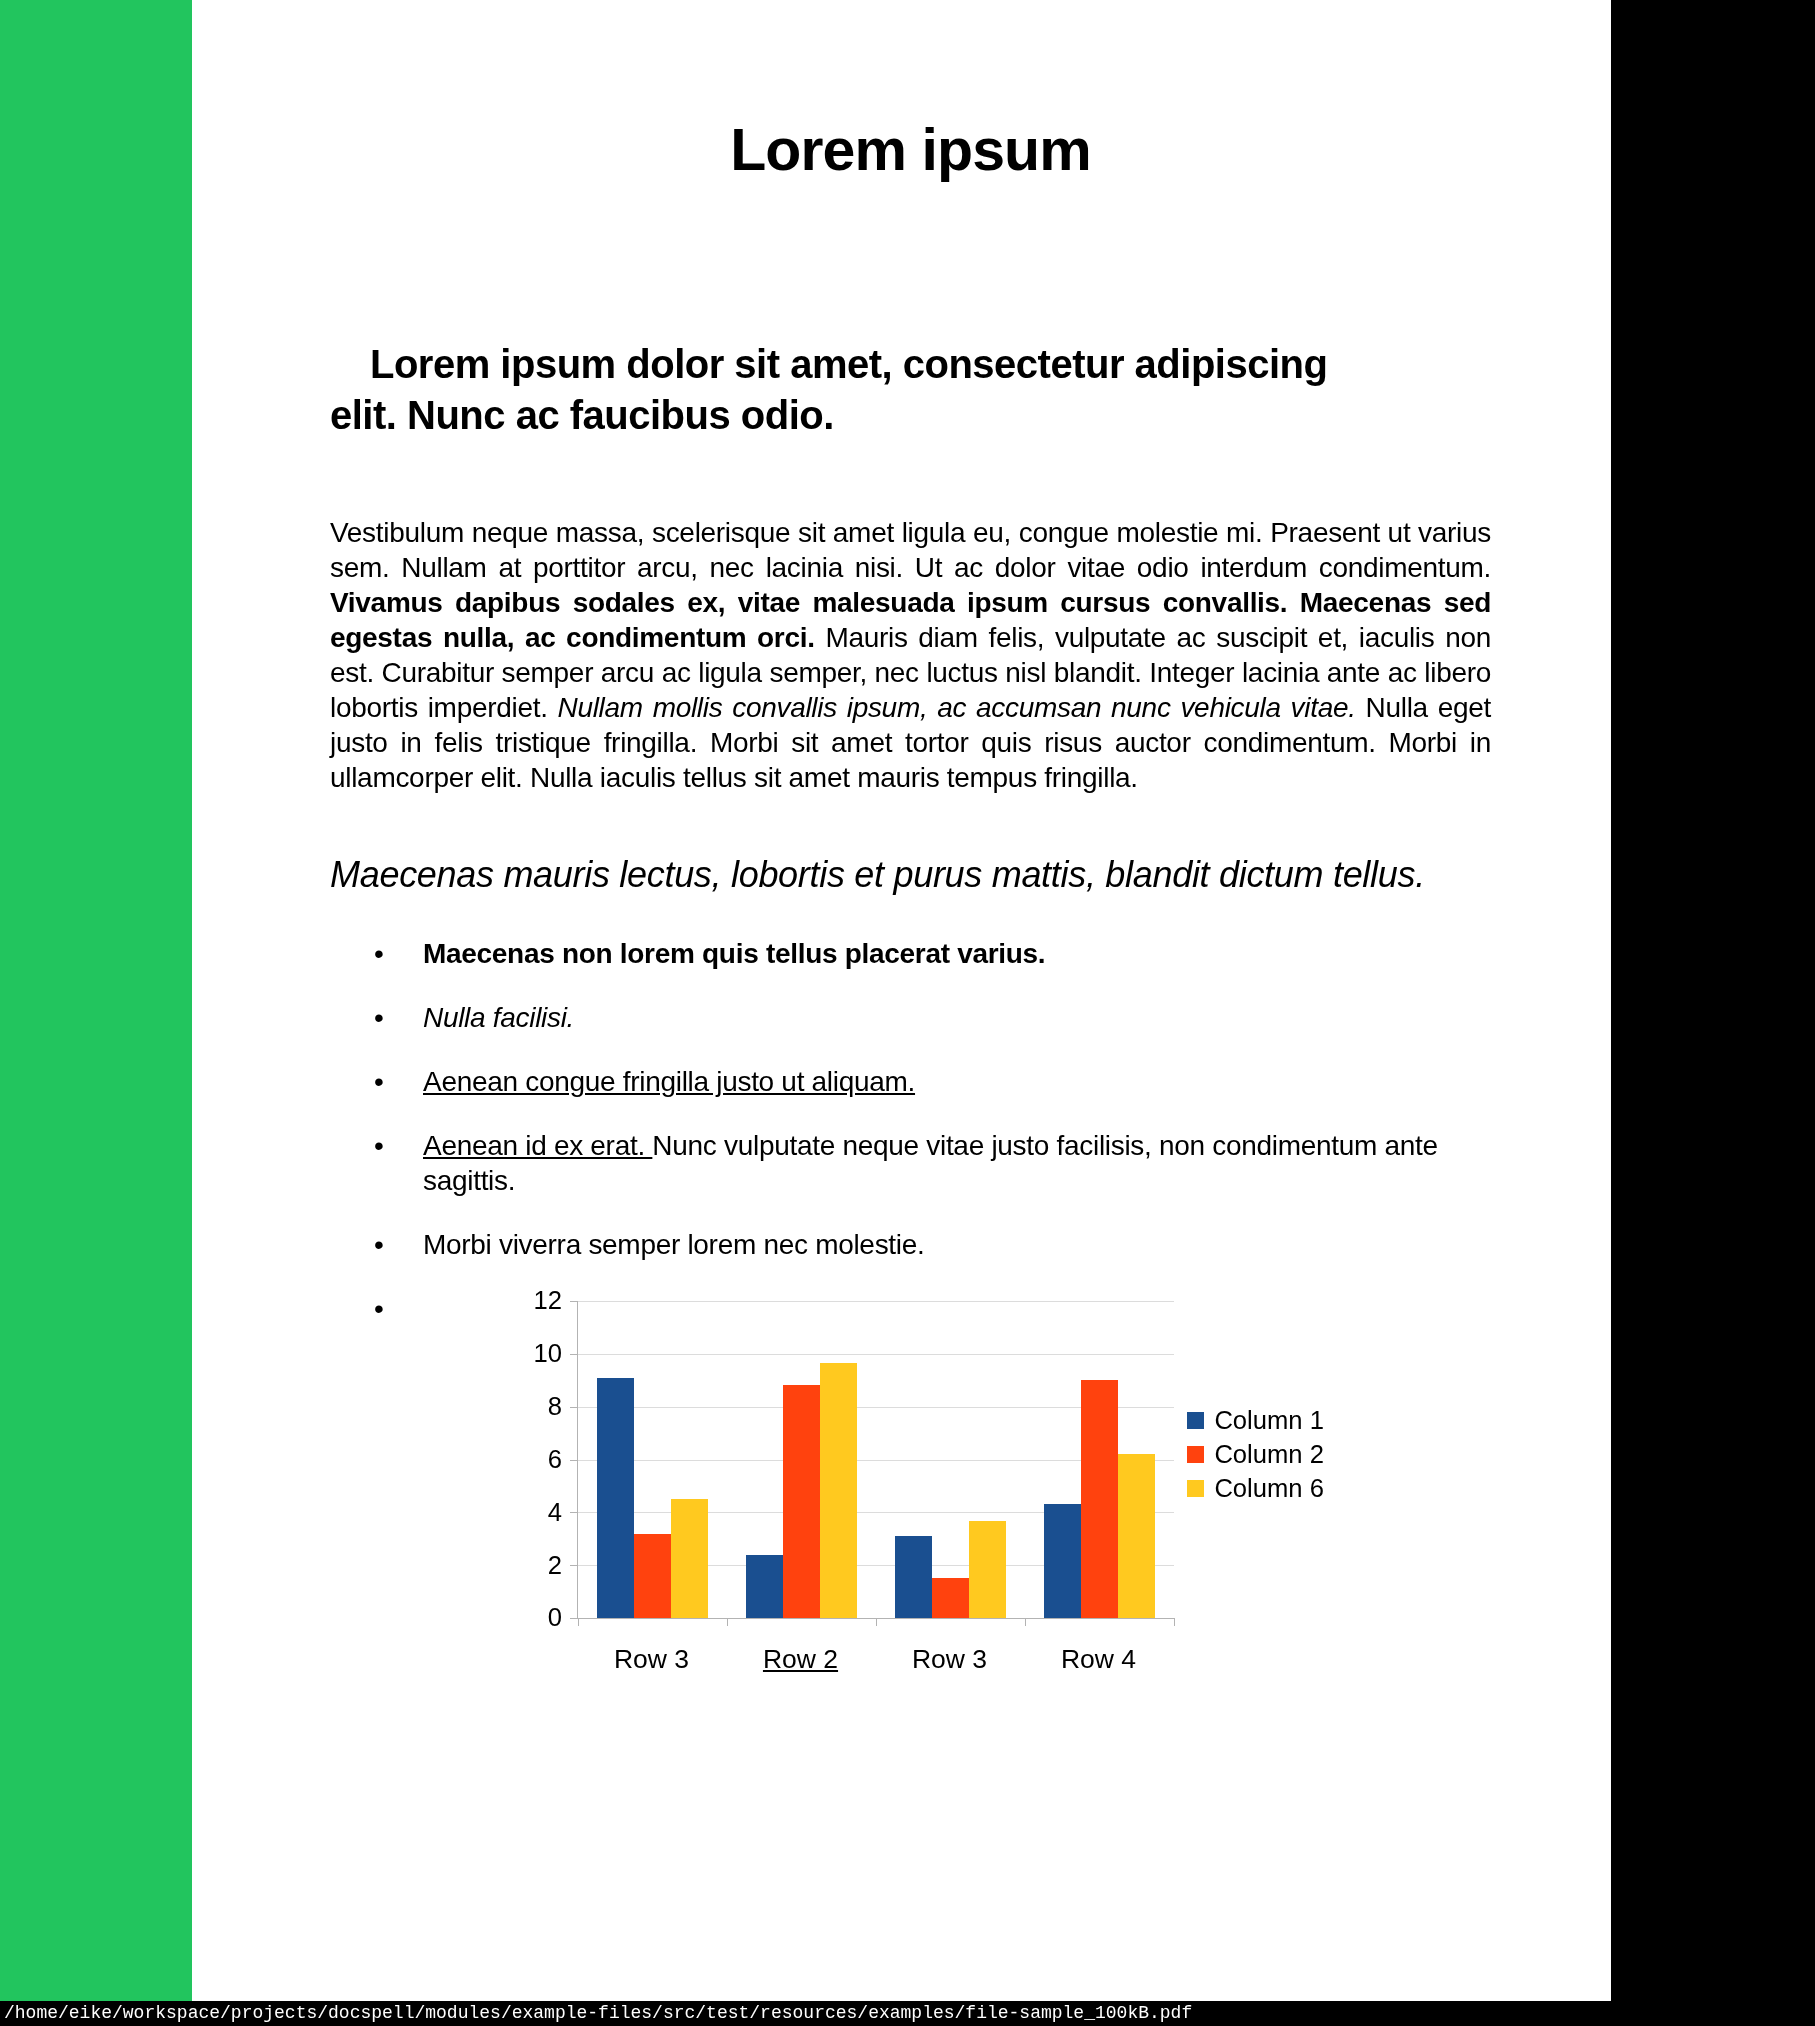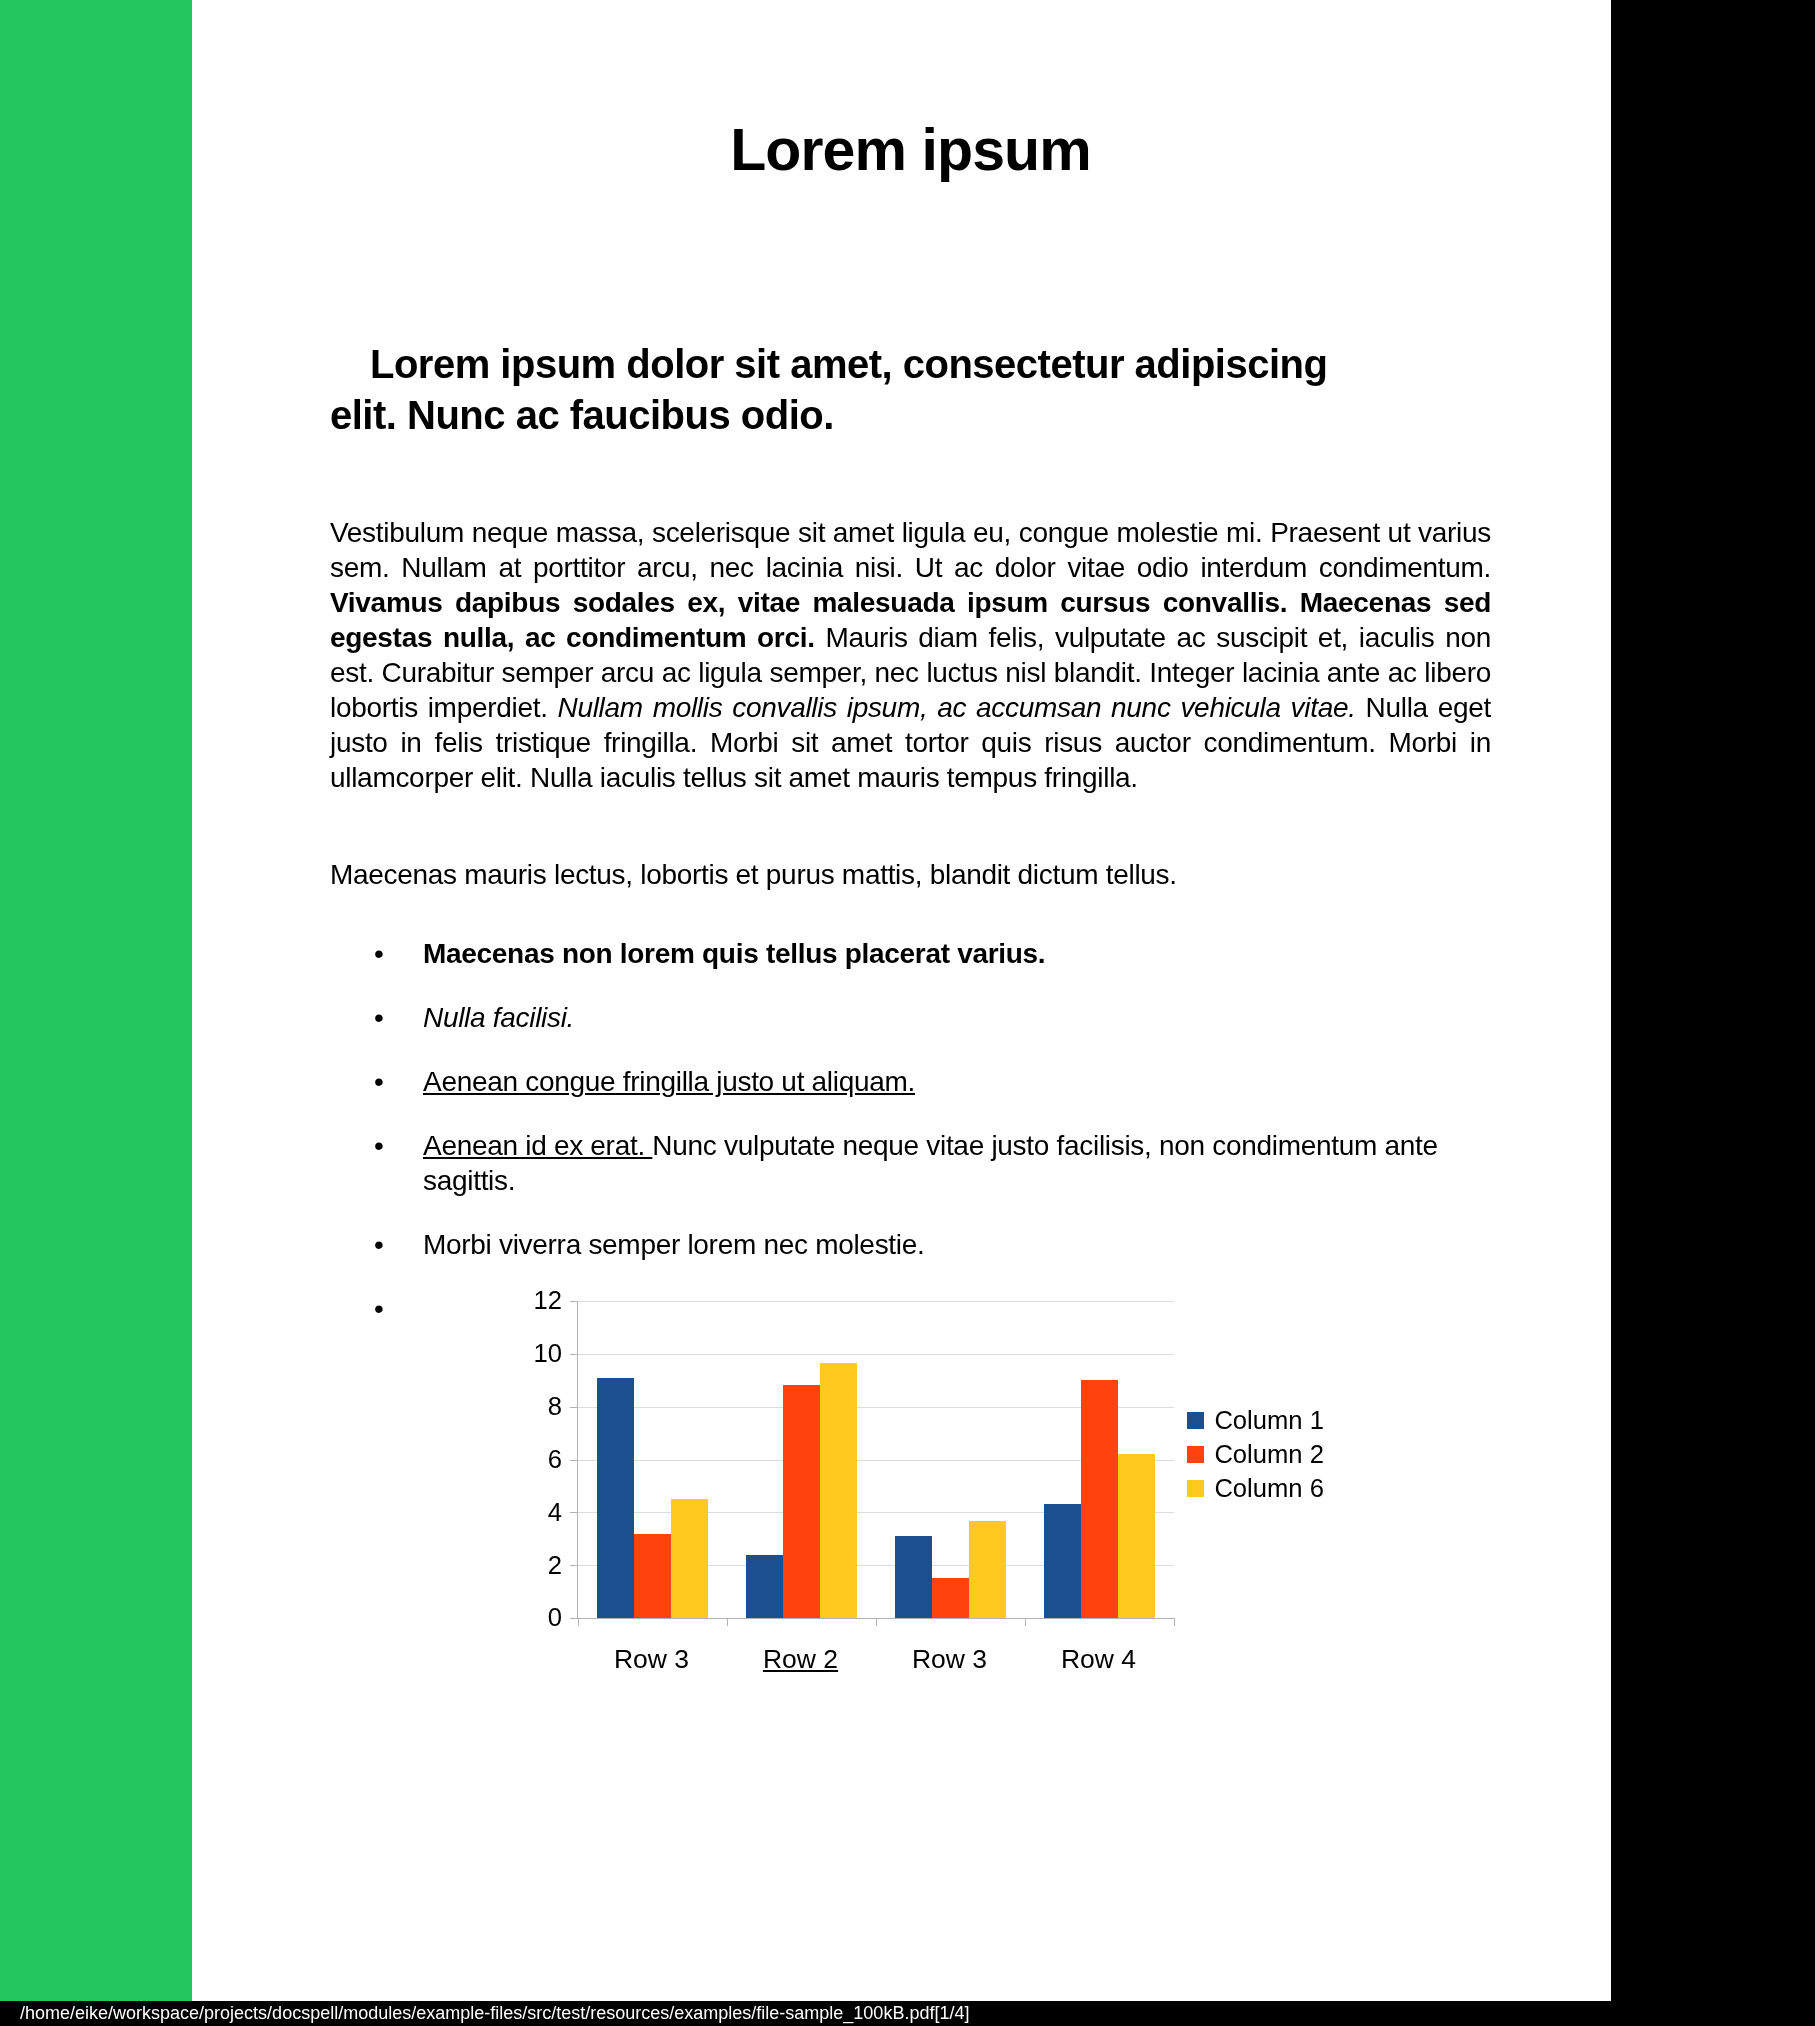--- a/index.html
+++ b/index.html
@@ -3,41 +3,41 @@
 <meta charset="utf-8">
 <style>
   html,body{margin:0;padding:0;background:#000;}
   .viewer{position:relative;width:1611px;height:2026px;background:#22c55e;overflow:hidden;
           font-family:"Liberation Sans",sans-serif;}
   .page{position:absolute;left:192px;top:0;width:1438px;height:2002px;background:#fff;color:#000;}
   .content{position:absolute;left:138px;top:0;width:1161px;}
   .doc-title{margin:112px 0 0 0;font-size:59px;line-height:76px;font-weight:bold;text-align:center;letter-spacing:-0.9px;}
   .doc-heading{margin:151px 0 0 0;max-width:1060px;font-size:40px;line-height:51px;font-weight:bold;text-indent:40px;letter-spacing:-0.5px;}
   .para1{margin:74px 0 0 0;font-size:28px;line-height:35px;text-align:justify;letter-spacing:-0.3px;}
-  .para2{margin:62px 0 0 0;font-size:28px;line-height:35px;letter-spacing:-0.3px;}
+  .para2{margin:62px 0 0 0;font-size:36px;line-height:35px;letter-spacing:-0.3px;font-style:italic;}
   .bullets{margin:44px 0 0 0;padding:0;list-style:none;font-size:28px;line-height:35px;letter-spacing:-0.3px;}
   .bullets li{position:relative;margin:0 0 29px 0;padding-left:93px;}
   .bullets li .marker{position:absolute;left:44px;top:0;}
   
   .chart{position:relative;margin-top:24px;width:1161px;height:388px;font-size:25.6px;}
   .plot{position:absolute;left:247px;top:9.5px;width:596px;height:317px;
         border-left:0.9px solid #b3b3b3;border-bottom:0.9px solid #b3b3b3;}
   .gridline{position:absolute;left:0;width:100%;height:0.9px;background:#dcdcdc;}
   .ytick{position:absolute;left:-8.5px;width:7.6px;height:0.9px;background:#b3b3b3;}
   .xtick{position:absolute;bottom:-8.5px;width:0.9px;height:7.6px;background:#b3b3b3;}
   .bar{position:absolute;bottom:0;}
   .ylabel{position:absolute;width:85px;left:147px;text-align:right;line-height:30px;}
   .xlabel{position:absolute;top:353px;width:151px;text-align:center;font-size:26.5px;}
   .legend{position:absolute;left:857px;top:112px;}
   .legend-item{display:flex;align-items:center;height:34px;white-space:nowrap;}
   .legend-item .swatch{display:inline-block;width:17px;height:17px;margin-right:10.4px;}
   
   .statusbar{position:absolute;left:0;bottom:0;width:1815px;height:24.6px;background:#000;color:#fff;
-             font-family:Liberation Sans, sans-serif;font-size:18px;line-height:24.6px;
-             display:flex;box-sizing:border-box;padding:0 20px;white-space:nowrap;}
+             font-family:Liberation Mono, monospace;font-size:18px;line-height:24.6px;
+             display:flex;justify-content:space-between;box-sizing:border-box;padding:0 4px;white-space:nowrap;}
 </style>
 </head>
 <body>
 
 <div class="viewer">
   <div class="page">
     <div class="content">
       <h1 class="doc-title">Lorem ipsum</h1>
       <h2 class="doc-heading">Lorem ipsum dolor sit amet, consectetur adipiscing elit. Nunc ac faucibus odio.</h2>
       <p class="para1"><span>Vestibulum neque massa, scelerisque sit amet ligula eu, congue molestie mi. Praesent ut varius sem. Nullam at porttitor arcu, nec lacinia nisi. Ut ac dolor vitae odio interdum condimentum. </span><span style="font-weight: bold;">Vivamus dapibus sodales ex, vitae malesuada ipsum cursus convallis. Maecenas sed egestas nulla, ac condimentum orci. </span><span>Mauris diam felis, vulputate ac suscipit et, iaculis non est. Curabitur semper arcu ac ligula semper, nec luctus nisl blandit. Integer lacinia ante ac libero lobortis imperdiet. </span><span style="font-style: italic;">Nullam mollis convallis ipsum, ac accumsan nunc vehicula vitae. </span><span>Nulla eget justo in felis tristique fringilla. Morbi sit amet tortor quis risus auctor condimentum. Morbi in ullamcorper elit. Nulla iaculis tellus sit amet mauris tempus fringilla.</span></p>

